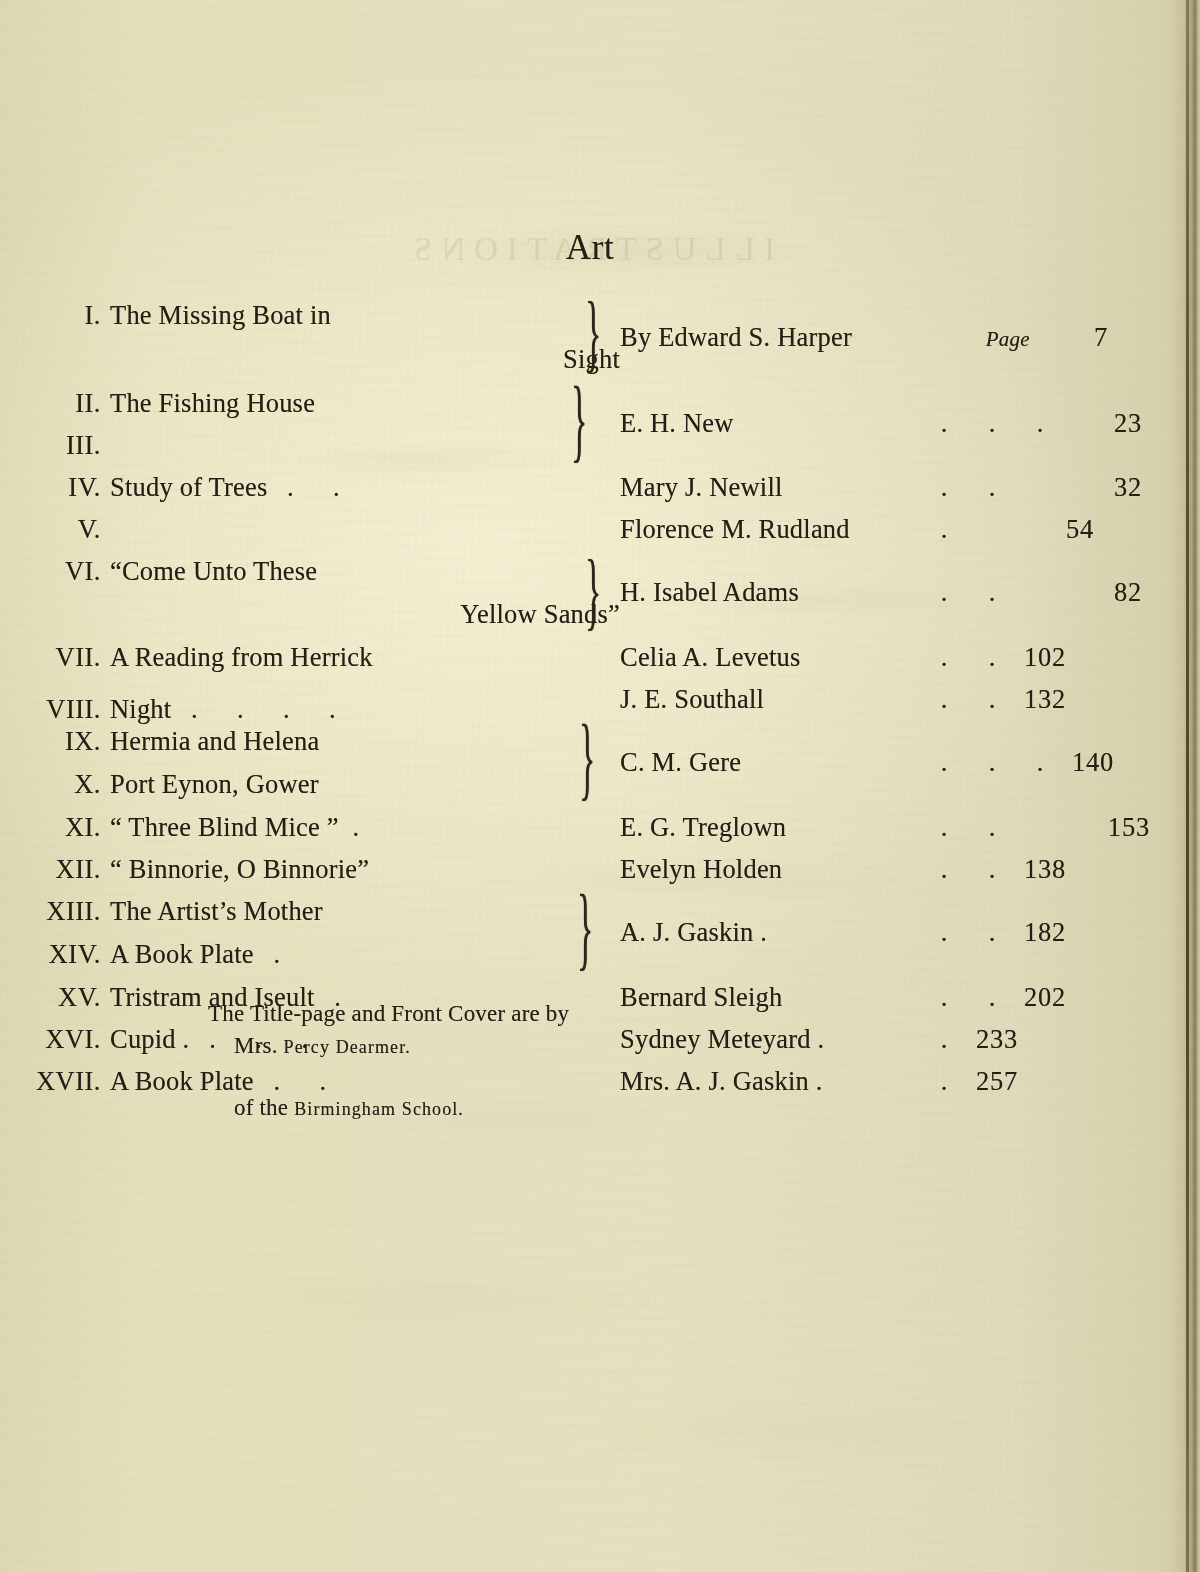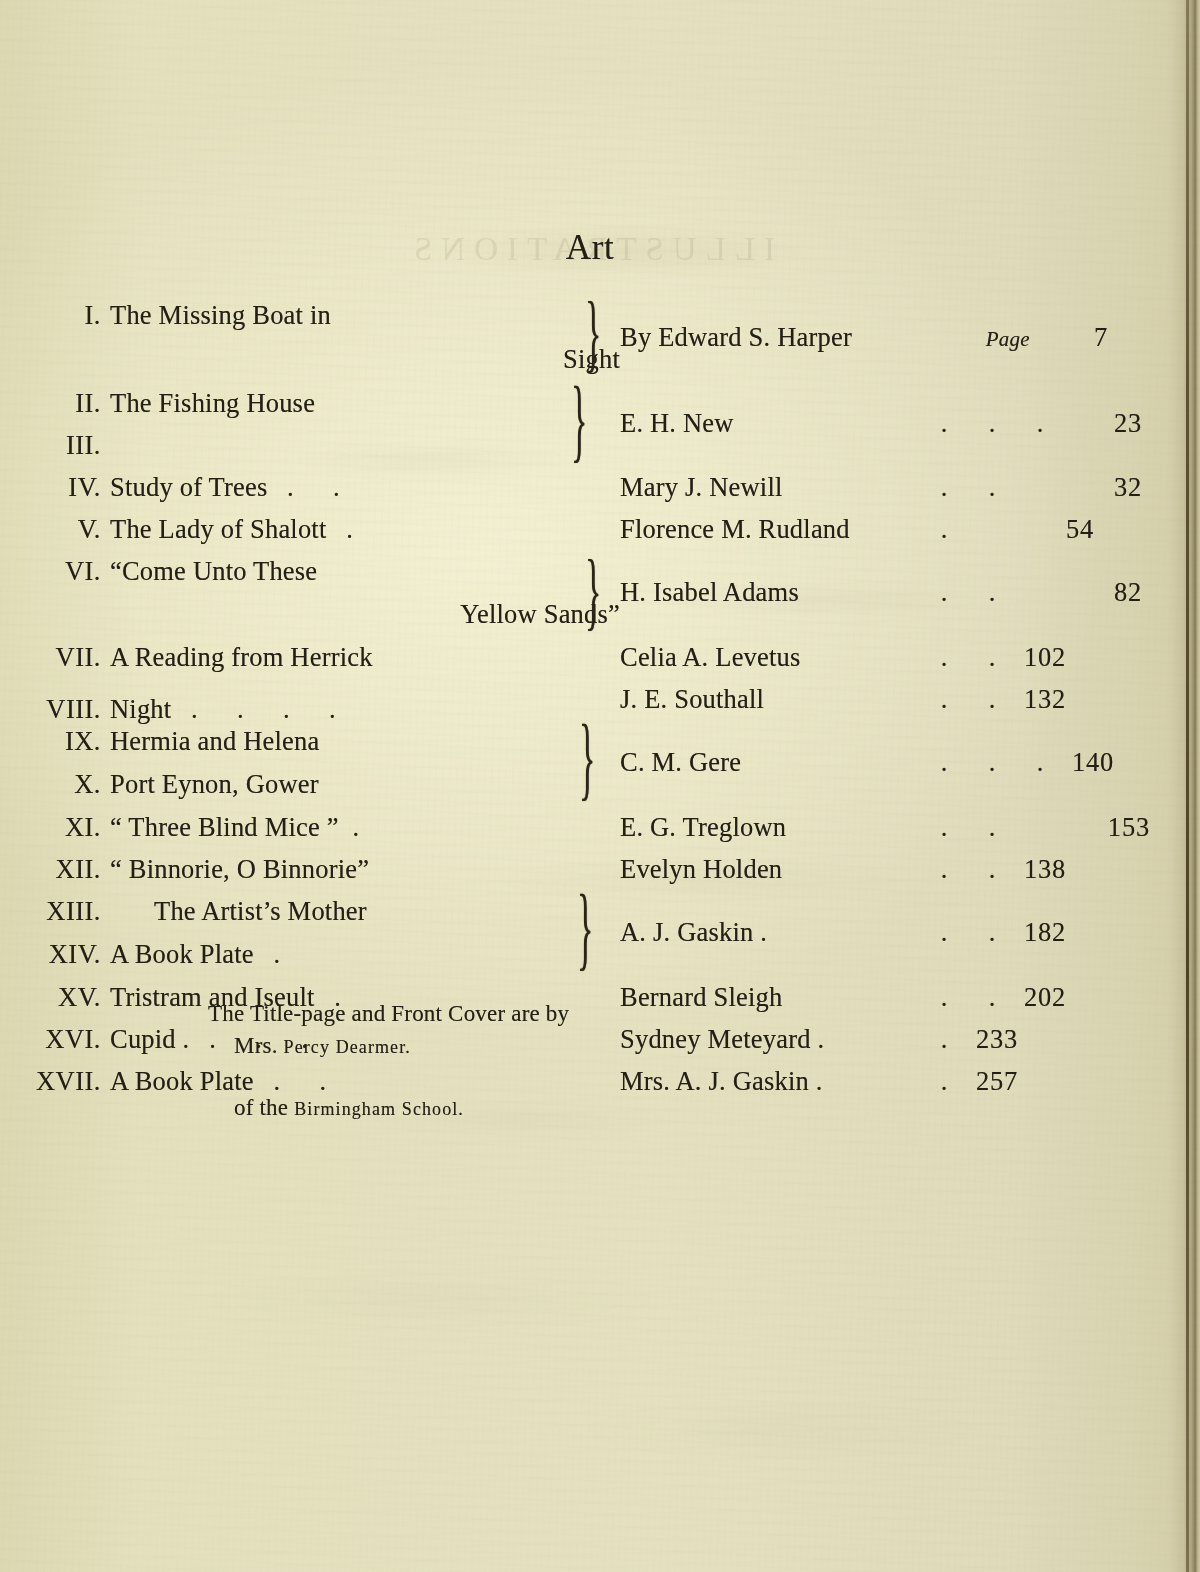--- a/index.html
+++ b/index.html
@@ -288,21 +288,20 @@
       <div class="tail">
         <span class="ink"><span class="tdot">.</span><span class="tdot">.</span></span>
         <span class="pageno ink" style="width:126px;">32</span>
       </div>
     </div>
 
     <div class="row">
       <div class="leftcol" style="height:42px;">
         <div class="tline" style="height:42px;">
           <span class="num ink">V.</span>
-          <span class="ttl ink"><span>The Lady of Shalott</span><span class="dots"><span class="dot">.</span></span></span>
         </div>
       </div>
       <div class="artist ink">Florence M. Rudland</div>
       <div class="tail">
         <span class="ink"><span class="tdot">.</span></span>
         <span class="pageno ink" style="width:126px;">54</span>
       </div>
     </div>
 
     <div class="row">
@@ -394,21 +393,21 @@
       </div>
       <div class="artist ink">Evelyn Holden</div>
       <div class="tail">
         <span class="ink"><span class="tdot">.</span><span class="tdot">.</span></span>
         <span class="pageno ink" style="width:126px;text-align:left;padding-left:8px;">138</span>
       </div>
     </div>
 
     <div class="row">
       <div class="leftcol" style="height:86px;">
-        <div class="tline" style="height:43px;gap:44px;">
+        <div class="tline" style="height:43px;">
           <span class="num ink">XIII.</span>
           <span class="ttl ink">The Artist’s Mother</span>
         </div>
         <div class="tline" style="height:43px;">
           <span class="num ink">XIV.</span>
           <span class="ttl ink"><span>A Book Plate</span><span class="dots"><span class="dot">.</span></span></span>
         </div>
         <span class="brace b2 ink" style="top:12px;right:26px;">}</span>
       </div>
       <div class="artist ink" style="margin-top:21px;">A. J. Gaskin .</div>

